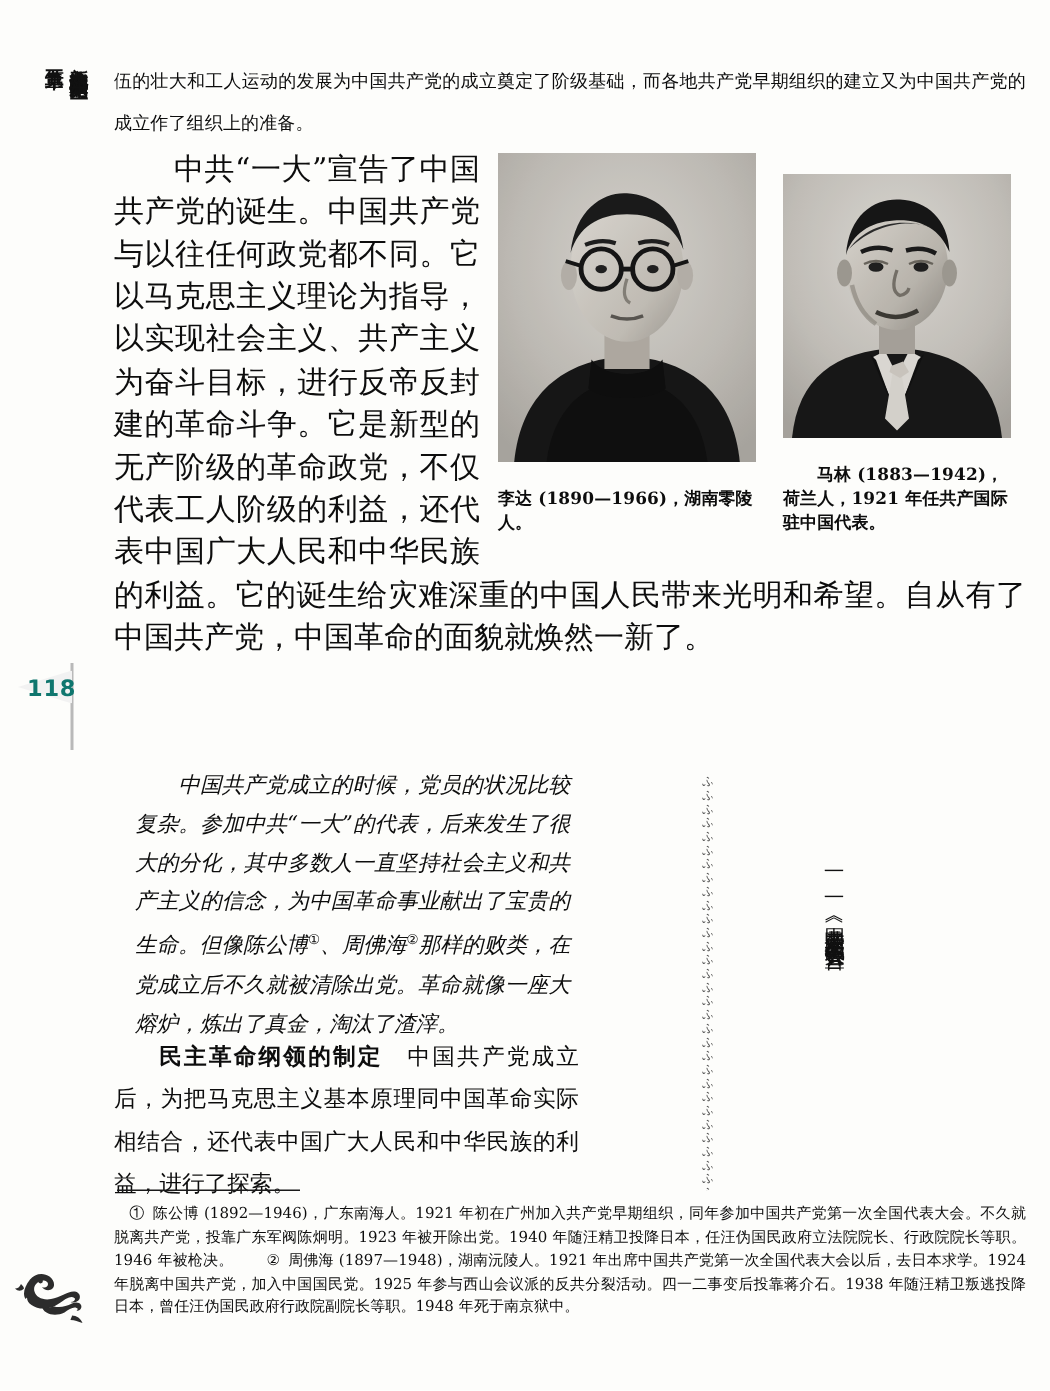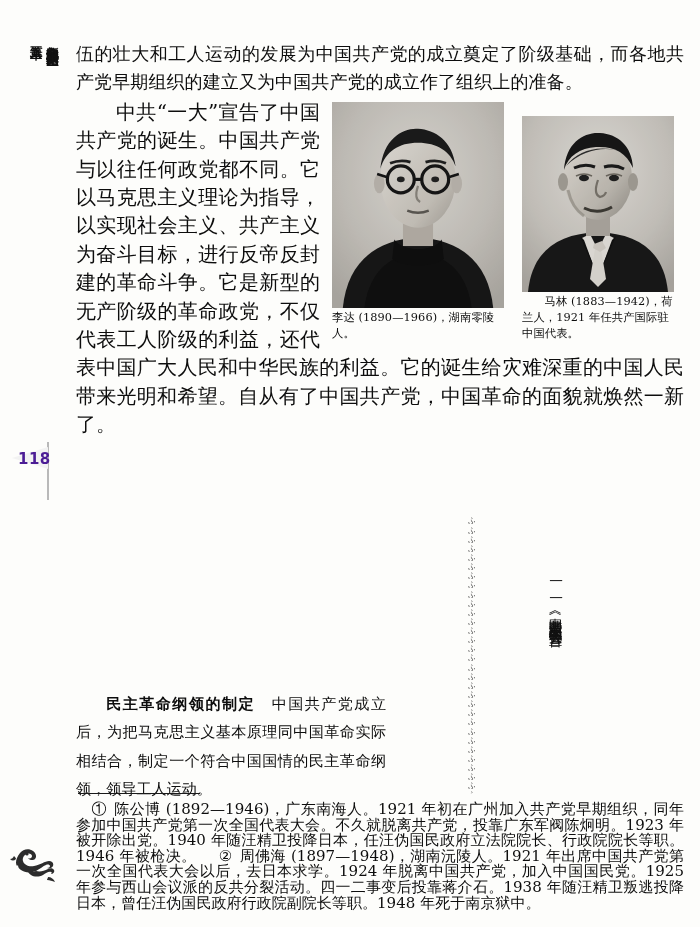--- a/index.html
+++ b/index.html
@@ -70,21 +70,21 @@
   }
   .page-flag .num {
     position: absolute;
     left: 12px;
     top: 10px;
     width: 30px;
     text-align: center;
     font-family: "DejaVu Sans", "Liberation Sans", sans-serif;
     font-weight: bold;
     font-size: 15px;
-    color: #4c1d95;
+    color: #0f766e;
     letter-spacing: 0.5px;
   }
 
   
   .dragon {
     position: absolute;
     left: 8px;
     top: 843px;
     width: 62px;
     height: 46px;
@@ -93,21 +93,21 @@
 
   
   .content {
     position: absolute;
     left: 76px;
     top: 40px;
     width: 608px;
   }
   p.body {
     margin: 0 0 1px 0;
-    font-size: 18px;
+    font-size: 12px;
     line-height: 28.4px;
     text-indent: 2em;
     text-align: justify;
     text-justify: inter-ideograph;
     letter-spacing: 0.1px;
   }
   p.body.cont { text-indent: 0; }
 
   
   .photo-row {
@@ -125,23 +125,24 @@
   .photo-frame {
     width: 100%;
     background: #dedad3;
     display: block;
     line-height: 0;
   }
   .photo-frame svg { display: block; width: 100%; height: auto; }
   .caption {
     font-size: 11.3px;
     line-height: 16px;
-    margin-top: 2px;
+    margin-top: 16px;
     letter-spacing: 0.1px;
     text-align: left;
+    font-weight: bold;
   }
   .caption.indent { text-indent: 2em; }
 
   .wrap-para {
     font-size: 20px;
     line-height: 28.4px;
     text-indent: 2em;
     text-align: justify;
     text-justify: inter-ideograph;
     margin: 0;
@@ -233,21 +234,21 @@
     top: 793px;
     width: 122px;
     height: 1px;
     background: #1a1a1a;
   }
   .footnotes {
     position: absolute;
     left: 76px;
     top: 802px;
     width: 608px;
-    font-size: 15px;
+    font-size: 10px;
     line-height: 15.6px;
     text-align: justify;
     text-justify: inter-ideograph;
     letter-spacing: 0.05px;
   }
   .footnotes .fn { display: inline; }
   .footnotes .marker { margin: 0 2px 0 0; }
   .footnotes .gap { display: inline-block; width: 22px; }
 </style>
 </head>
@@ -398,31 +399,34 @@
 
       </div>
     </div>
 
     <p class="wrap-para">中共“一大”宣告了中国共产党的诞生。中国共产党与以往任何政党都不同。它以马克思主义理论为指导，以实现社会主义、共产主义为奋斗目标，进行反帝反封建的革命斗争。它是新型的无产阶级的革命政党，不仅代表工人阶级的利益，还代表中国广大人民和中华民族的利益。它的诞生给灾难深重的中国人民带来光明和希望。自从有了中国共产党，中国革命的面貌就焕然一新了。</p>
     <div class="clearer"></div>
   </div>
 
   <div class="mid-block">
 
+    <p class="kai-para">
+      <span>中国共产党成立的时候，党员的状况比较复杂。参加中共“一大”的代表，后来发生了很大的分化，其中多数人一直坚持社会主义和共产主义的信念，为中国革命事业献出了宝贵的生命。但像陈公博</span><span class="sup">①</span><span>、周佛海</span><span class="sup">②</span><span>那样的败类，在党成立后不久就被清除出党。革命就像一座大熔炉，炼出了真金，淘汰了渣滓。</span>
+    </p>
 
     <div class="quote-panel">
       <div class="quote-border left">ふふふふふふふふふふふふふふふふふふふふふふふふふふふふふふふふふふふ</div>
 
       <div class="quote-attrib">——《中国共产党第二次全国代表大会宣言》</div>
     </div>
 
   </div>
 
   <div class="lower">
-    <p><span class="lead">民主革命纲领的制定</span>　<span>中国共产党成立后，为把马克思主义基本原理同中国革命实际相结合，制定一个符合中国国情的民主革命纲领，领导工人运动。</span></p>
+    <p><span class="lead">民主革命纲领的制定</span>　<span>中国共产党成立后，为把马克思主义基本原理同中国革命实际相结合，还代表中国广大人民和中华民族的利益，进行了探索。</span></p>
   </div>
 
   <div class="fn-rule"></div>
   <div class="footnotes">
     <span class="fn">　<span class="marker">①</span> <span>陈公博 (1892—1946)，广东南海人。1921 年初在广州加入共产党早期组织，同年参加中国共产党第一次全国代表大会。不久就脱离共产党，投靠广东军阀陈炯明。1923 年被开除出党。1940 年随汪精卫投降日本，任汪伪国民政府立法院院长、行政院院长等职。1946 年被枪决。</span></span><span class="gap"></span><span class="fn"><span class="marker">②</span> <span>周佛海 (1897—1948)，湖南沅陵人。1921 年出席中国共产党第一次全国代表大会以后，去日本求学。1924 年脱离中国共产党，加入中国国民党。1925 年参与西山会议派的反共分裂活动。四一二事变后投靠蒋介石。1938 年随汪精卫叛逃投降日本，曾任汪伪国民政府行政院副院长等职。1948 年死于南京狱中。</span></span>
   </div>
 
 </div>
 
 </body></html>

